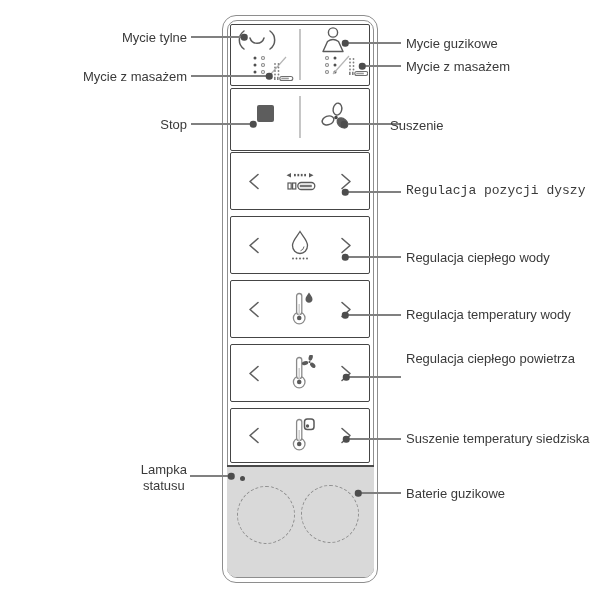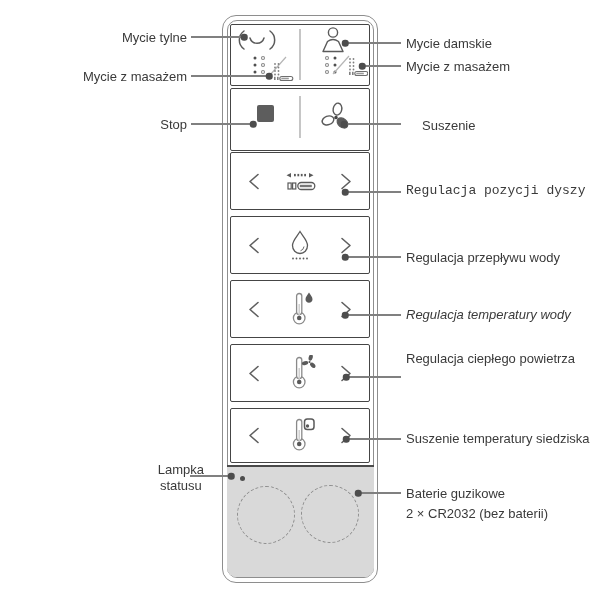--- a/index.html
+++ b/index.html
@@ -227,31 +227,30 @@
   <div class="dot" style="left:345px;top:192px;"></div>
   <div class="dot" style="left:345px;top:257px;"></div>
   <div class="dot" style="left:345px;top:315px;"></div>
   <div class="dot" style="left:346px;top:377px;"></div>
   <div class="dot" style="left:346px;top:439px;"></div>
   <div class="dot" style="left:358px;top:493px;"></div>
 
   <div class="lbl lbl-l" style="right:413px;top:37px;margin-left:8px;">Mycie tylne</div>
   <div class="lbl lbl-l" style="right:413px;top:76px;">Mycie z masażem</div>
   <div class="lbl lbl-l" style="right:413px;top:124px;">Stop</div>
-  <div class="lbl lbl-l block lamp-lbl" style="right:396px;top:462px;text-align:center;">
+  <div class="lbl lbl-l block lamp-lbl" style="right:413px;top:462px;text-align:center;">
     <div>Lampka</div>
     <div>statusu</div>
   </div>
 
-  <div class="lbl" style="left:406px;top:43px;">Mycie damskie</div>
+  <div class="lbl" style="left:406px;top:43px;">Mycie guzikowe</div>
   <div class="lbl" style="left:406px;top:66px;">Mycie z masażem</div>
-  <div class="lbl" style="left:422px;top:125px;">Suszenie</div>
+  <div class="lbl" style="left:390px;top:125px;">Suszenie</div>
   <div class="lbl" style="left:406px;top:190px;font-family:Liberation Mono, monospace;">Regulacja pozycji dyszy</div>
-  <div class="lbl" style="left:406px;top:257px;">Regulacja przepływu wody</div>
-  <div class="lbl" style="left:406px;top:314px;font-style:italic;">Regulacja temperatury wody</div>
+  <div class="lbl" style="left:406px;top:257px;">Regulacja ciepłego wody</div>
+  <div class="lbl" style="left:406px;top:314px;">Regulacja temperatury wody</div>
   <div class="lbl" style="left:406px;top:358px;">Regulacja ciepłego powietrza</div>
   <div class="lbl" style="left:406px;top:438px;">Suszenie temperatury siedziska</div>
   <div class="lbl block bat-lbl" style="left:406px;top:484px;">
     <div>Baterie guzikowe</div>
-    <div>2 × CR2032 (bez baterii)</div>
   </div>
 
 </div>
 
 </body></html>

